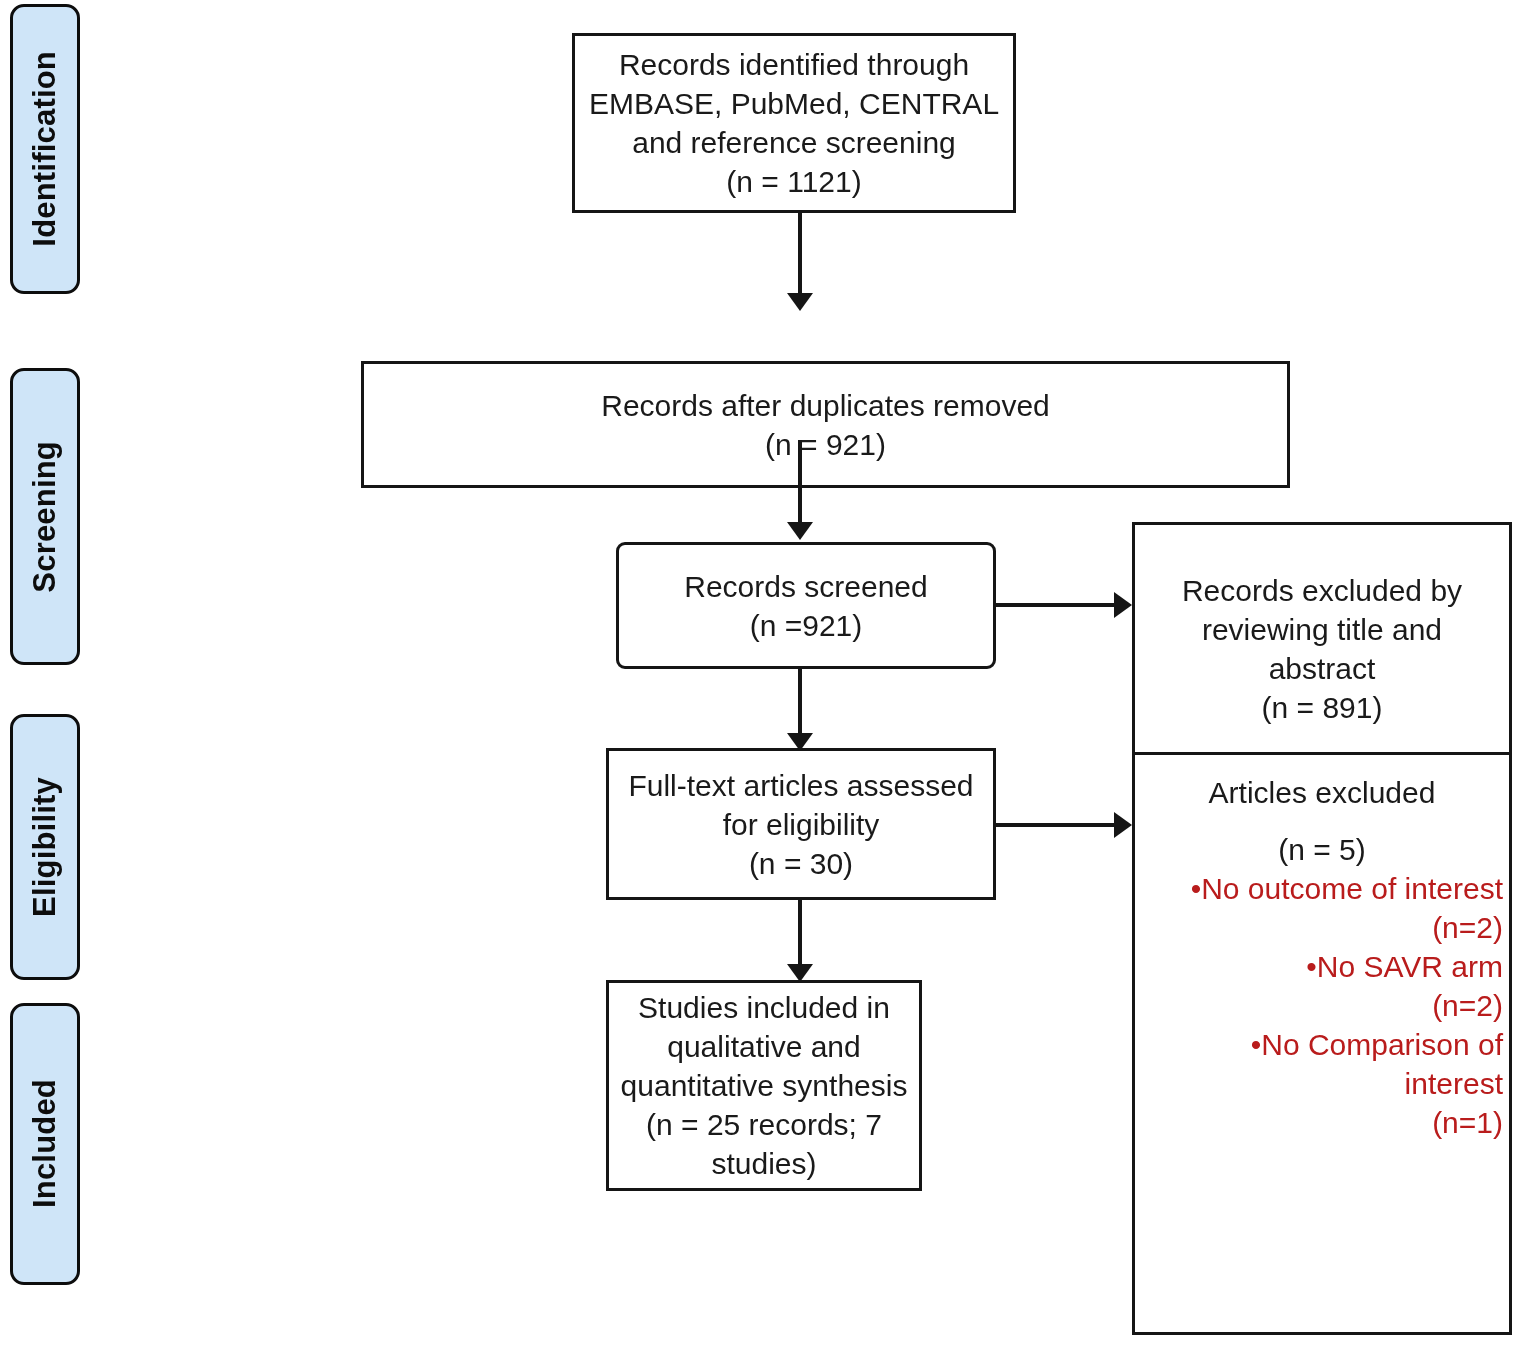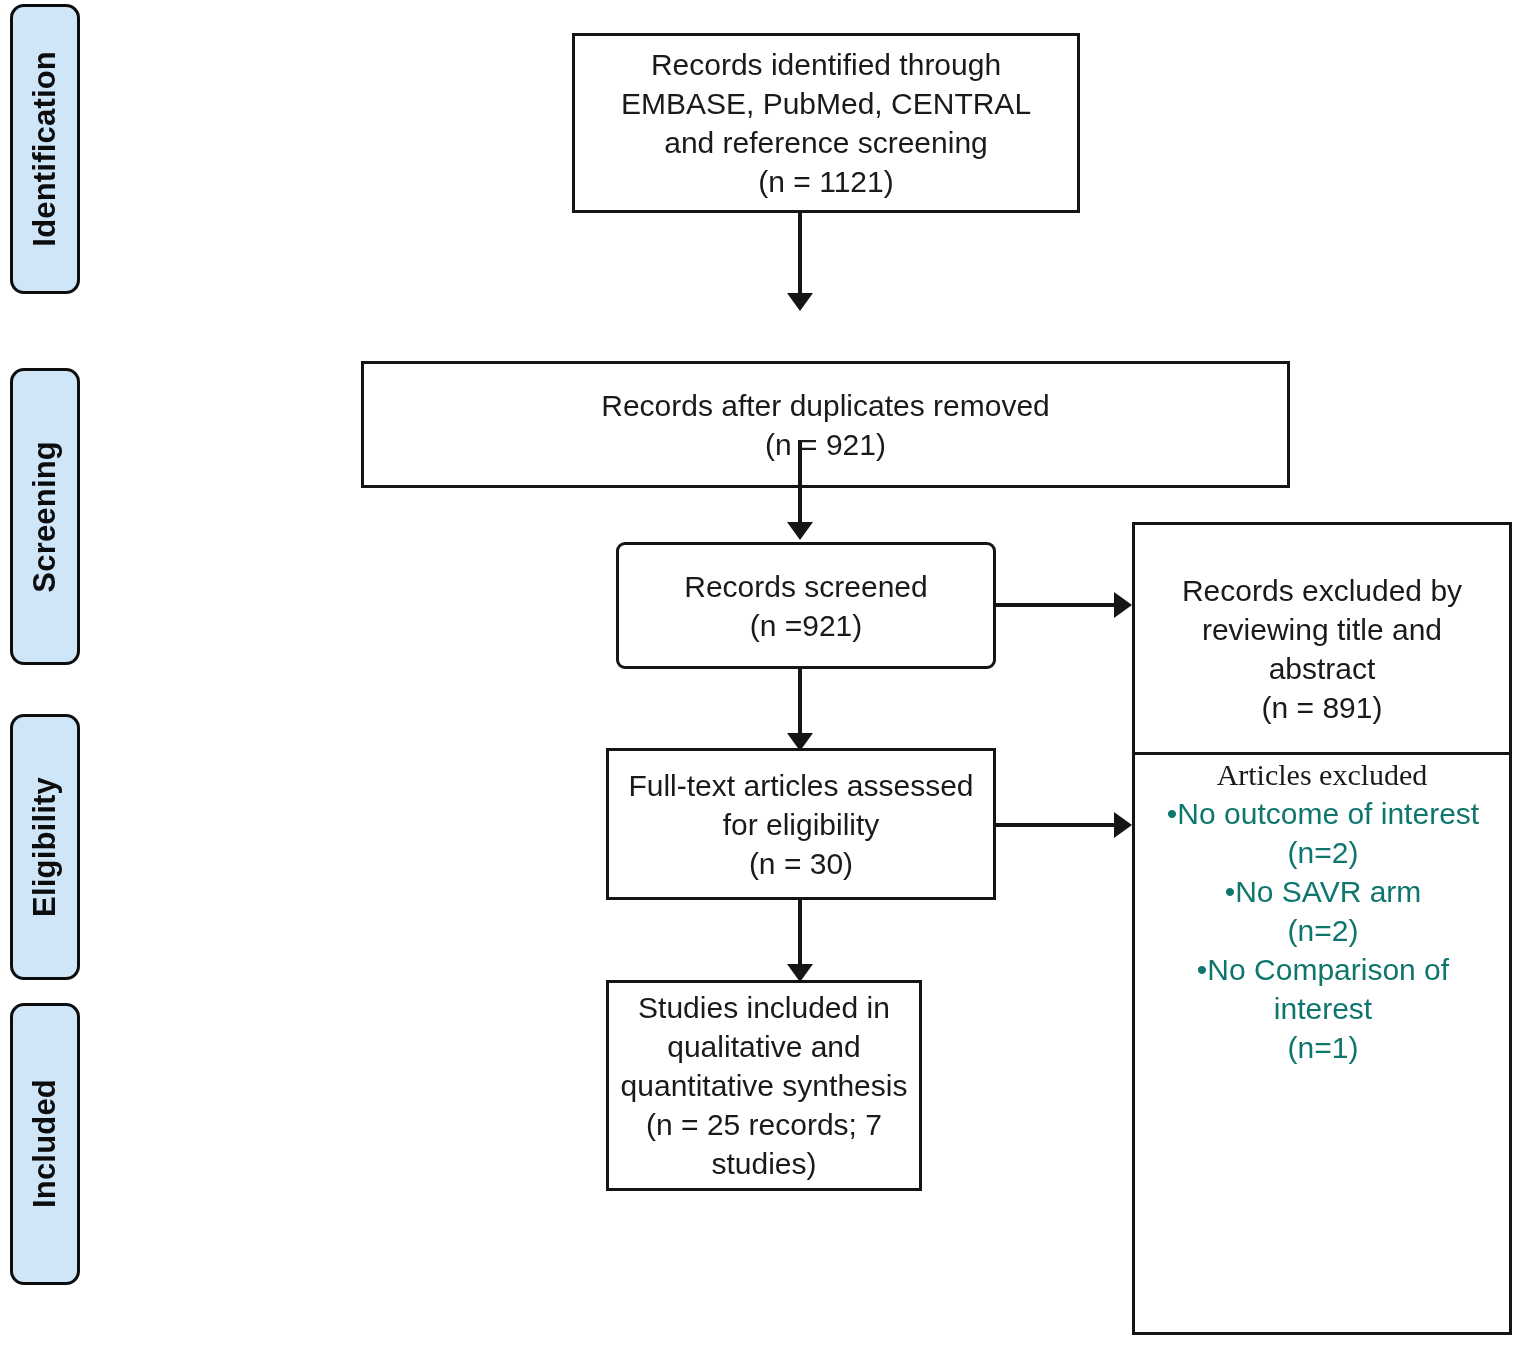--- a/index.html
+++ b/index.html
@@ -57,27 +57,27 @@
     font-size: 30px;
     line-height: 1.30;
     color: #1a1a1a;
     padding: 0 10px;
     white-space: pre-line;
   }
   .box.align-top {
     align-items: flex-start;
   }
   .box.align-top .box-text {
-    font-family: Liberation Serif, serif;
+    padding-top: 18px;
   }
   .bullet-block {
-    text-align: center;
+    text-align: right;
     font-size: 30px;
     line-height: 1.30;
-    color: #0f766e;
+    color: #b91c1c;
     white-space: pre-line;
     padding: 0 6px 0 8px;
   }
   .center-line {
     display: block;
     text-align: center;
   }
 
   
   .vline {
@@ -121,21 +121,21 @@
   </div>
 
   <div class="phase" style="top:714px; height:266px;">
     <span class="phase-label">Eligibility</span>
   </div>
 
   <div class="phase" style="top:1003px; height:282px;">
     <span class="phase-label">Included</span>
   </div>
 
-  <div class="box" style="left:572px; top:33px; width:508px; height:180px;">
+  <div class="box" style="left:572px; top:33px; width:444px; height:180px;">
     <div class="box-text">Records identified through
 EMBASE, PubMed, CENTRAL
 and reference screening
 (n = 1121)</div>
   </div>
 
   <div class="vline" style="left:798px; top:213px; height:82px;"></div>
   <div class="arrow-down" style="left:787px; top:293px;"></div>
 
   <div class="box" style="left:361px; top:313px; width:929px; height:127px;margin-top:48px;">
@@ -169,20 +169,21 @@
 for eligibility
 (n = 30)</div>
   </div>
 
   <div class="hline" style="left:994px; top:823px; width:122px;"></div>
   <div class="arrow-right" style="left:1114px; top:812px;"></div>
 
   <div class="box align-top" style="left:1132px; top:752px; width:380px; height:583px;">
     <div style="width:100%;">
       <div class="box-text center-line">Articles excluded</div>
+      <div class="box-text center-line">(n = 5)</div>
       <div class="bullet-block">•No outcome of interest
 (n=2)
 •No SAVR arm
 (n=2)
 •No Comparison of
 interest
 (n=1)</div>
     </div>
   </div>
 

